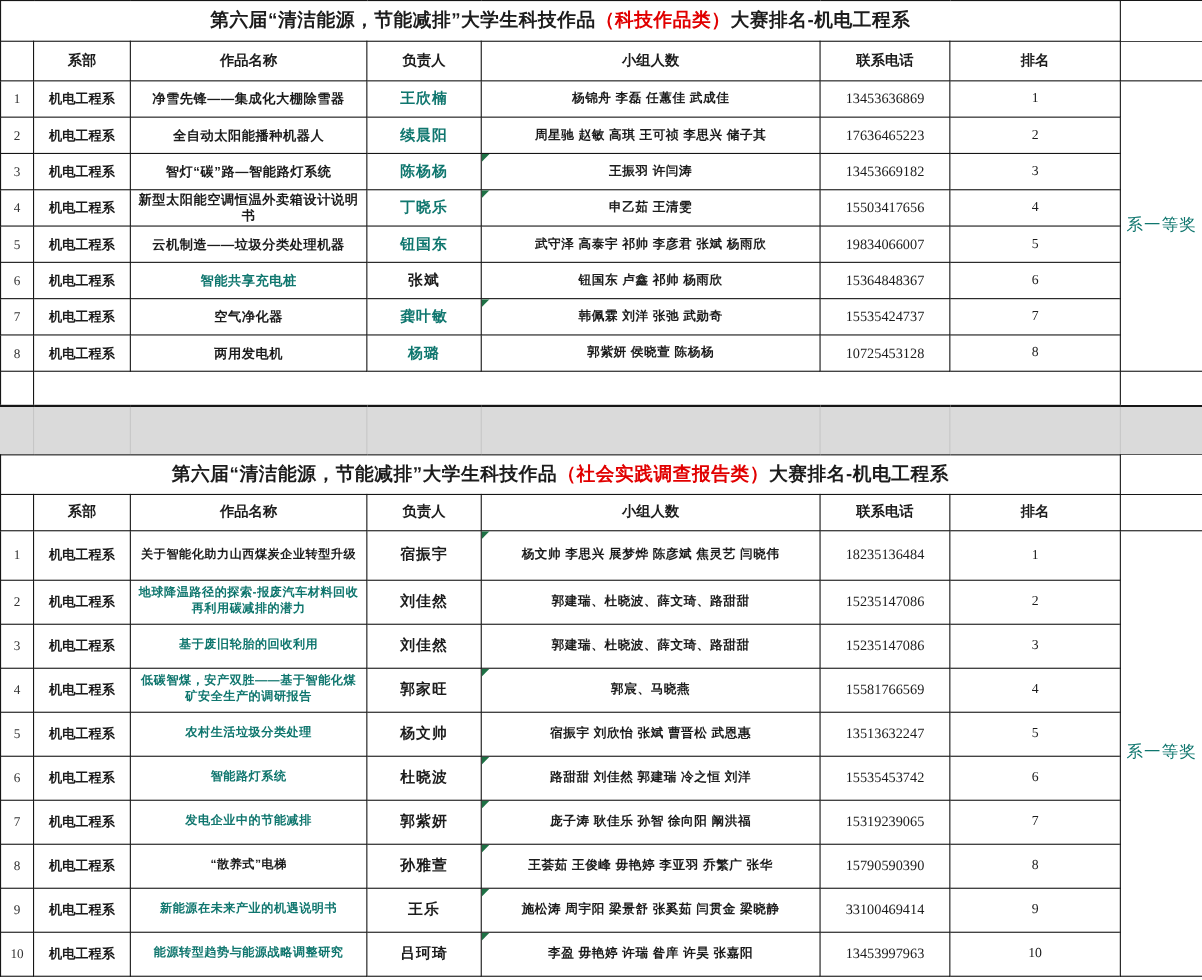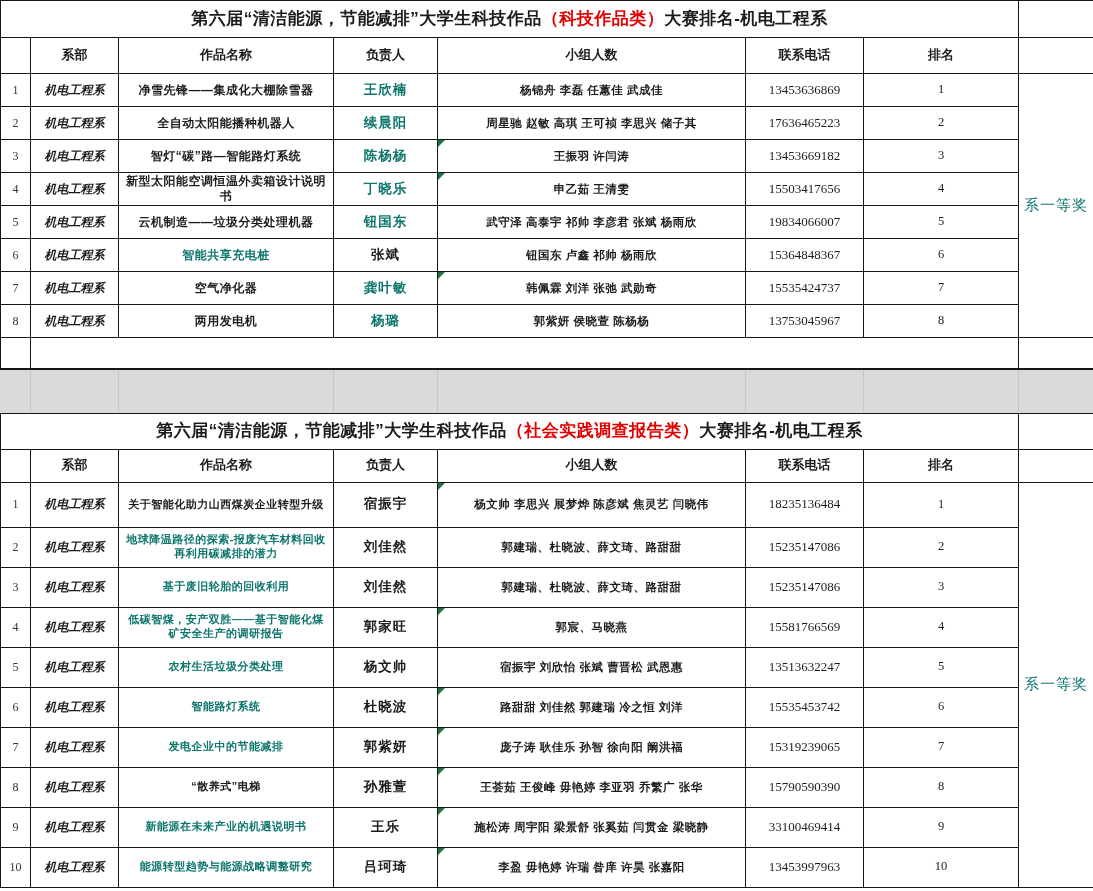--- a/index.html
+++ b/index.html
@@ -17,21 +17,21 @@
     border:none;border-bottom:1.5px solid #161616;
     font-size:17px;font-weight:bold;letter-spacing:.5px;
   }
   td.title-cell.boxed{border:1.5px solid #161616;}
   .hl{color:#e10000;}
   td.ghost{border:none;background:#fff;}
   
   td.hd{font-size:13px;font-weight:bold;}
   
   td.c-rn{font-family:"Liberation Serif",serif;font-size:12px;color:#333;}
-  td.c-dept{font-size:12px;font-weight:bold;font-style:italic;}
+  td.c-dept{font-size:12px;font-weight:bold;}
   td.c-work{font-size:12px;font-weight:bold;letter-spacing:.5px;}
   .t2 td.c-work{font-size:11px;}
   td.c-leader{font-size:13.5px;font-weight:bold;letter-spacing:1px;}
   td.c-members{font-size:11.5px;font-weight:bold;letter-spacing:.5px;}
   td.c-phone{font-family:"Liberation Serif",serif;font-size:13px;}
   td.c-rank{font-family:"Liberation Serif",serif;font-size:12.5px;}
   td.award{font-size:15px;font-weight:normal;color:#0f766e;padding:0 2px;border-right:none;letter-spacing:1px;}
   .muted{color:#0f766e;font-weight:400;}
   
   tr.empty-row td{border-bottom:2px solid #161616;}
@@ -148,21 +148,21 @@
           <td class="c-members">韩佩霖 刘洋 张弛 武勋奇<span class="tri"></span></td>
           <td class="c-phone">15535424737</td>
           <td class="c-rank">7</td>
         </tr>
         <tr style="height: 33px;">
           <td class="c-rn">8</td>
           <td class="c-dept">机电工程系</td>
           <td class="c-work">两用发电机</td>
           <td class="c-leader muted">杨璐</td>
           <td class="c-members">郭紫妍 侯晓萱 陈杨杨</td>
-          <td class="c-phone">13753045967</td>
+          <td class="c-phone">10725453128</td>
           <td class="c-rank">8</td>
         </tr>
         <tr class="empty-row" style="height: 31px;">
           <td class="c-rn"></td>
           <td class="" colspan="6"></td>
           <td class="ghost"></td>
         </tr>
       </tbody>
   </table>
 

